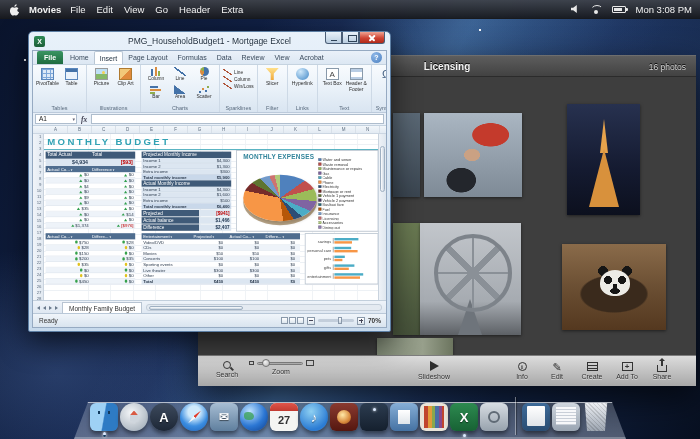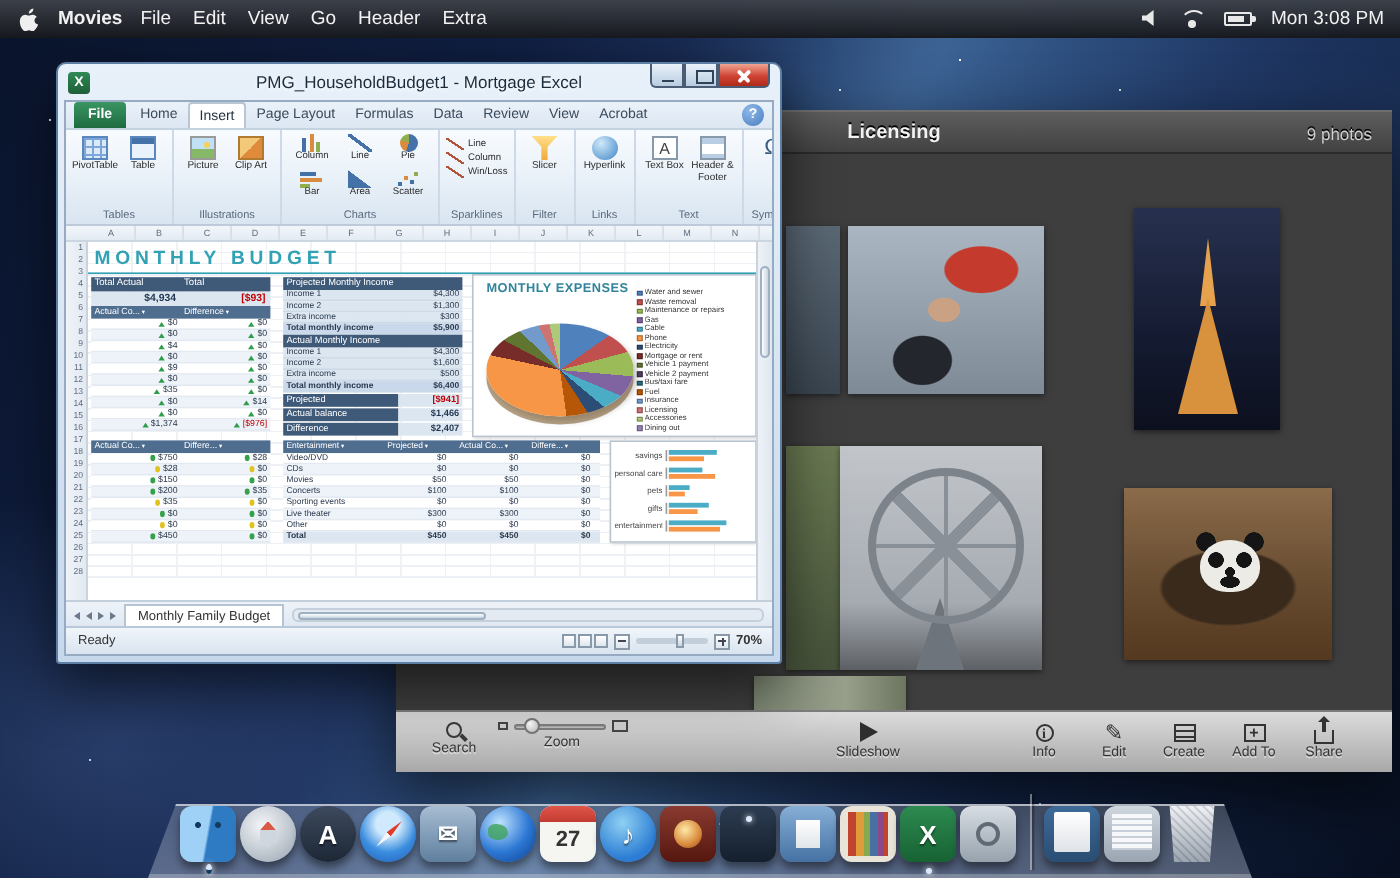--- a/index.html
+++ b/index.html
@@ -319,21 +319,21 @@
 .dk-trash{background:linear-gradient(#eef1f5,#9ba4b0),repeating-linear-gradient(45deg,rgba(0,0,0,.12) 0 1px,transparent 1px 3px);background-blend-mode:multiply;clip-path:polygon(10% 0,90% 0,82% 100%,18% 100%);border-radius:2px;}
 </style>
 </head>
 <body>
 
 <div class="stars"></div>
 
 <div class="iphoto">
   <div class="ip-header">
     <span class="ip-album">Licensing</span>
-    <span class="ip-count">9 photos</span>
+    <span class="ip-count">16 photos</span>
   </div>
   <div class="ip-content">
 
   <div class="photo ph-sliver1"></div>
       <div class="photo ph-umbrella"></div>
       <div class="photo ph-eiffel"></div>
       <div class="photo ph-sliver2"></div>
       <div class="photo ph-ferris"></div>
       <div class="photo ph-panda"></div>
       <div class="photo ph-street"></div>
@@ -513,20 +513,25 @@
           <span class="bl">Header &amp; Footer</span>
         </div>
         <div class="grp-label">Text</div>
       </div>
       <div class="grp">
         <div class="bb">
           <span class="ic ic-omega"></span>
         </div>
         <div class="grp-label">Symbols</div>
       </div>
+    </div>
+    <div class="xl-formula">
+      <span class="name-box"><span>A1</span></span>
+      <span class="fx">fx</span>
+      <span class="f-field"></span>
     </div>
     <div class="xl-colhdr">
 
     <span class="colh">A</span>
         <span class="colh">B</span>
         <span class="colh">C</span>
         <span class="colh">D</span>
         <span class="colh">E</span>
         <span class="colh">F</span>
         <span class="colh">G</span>

